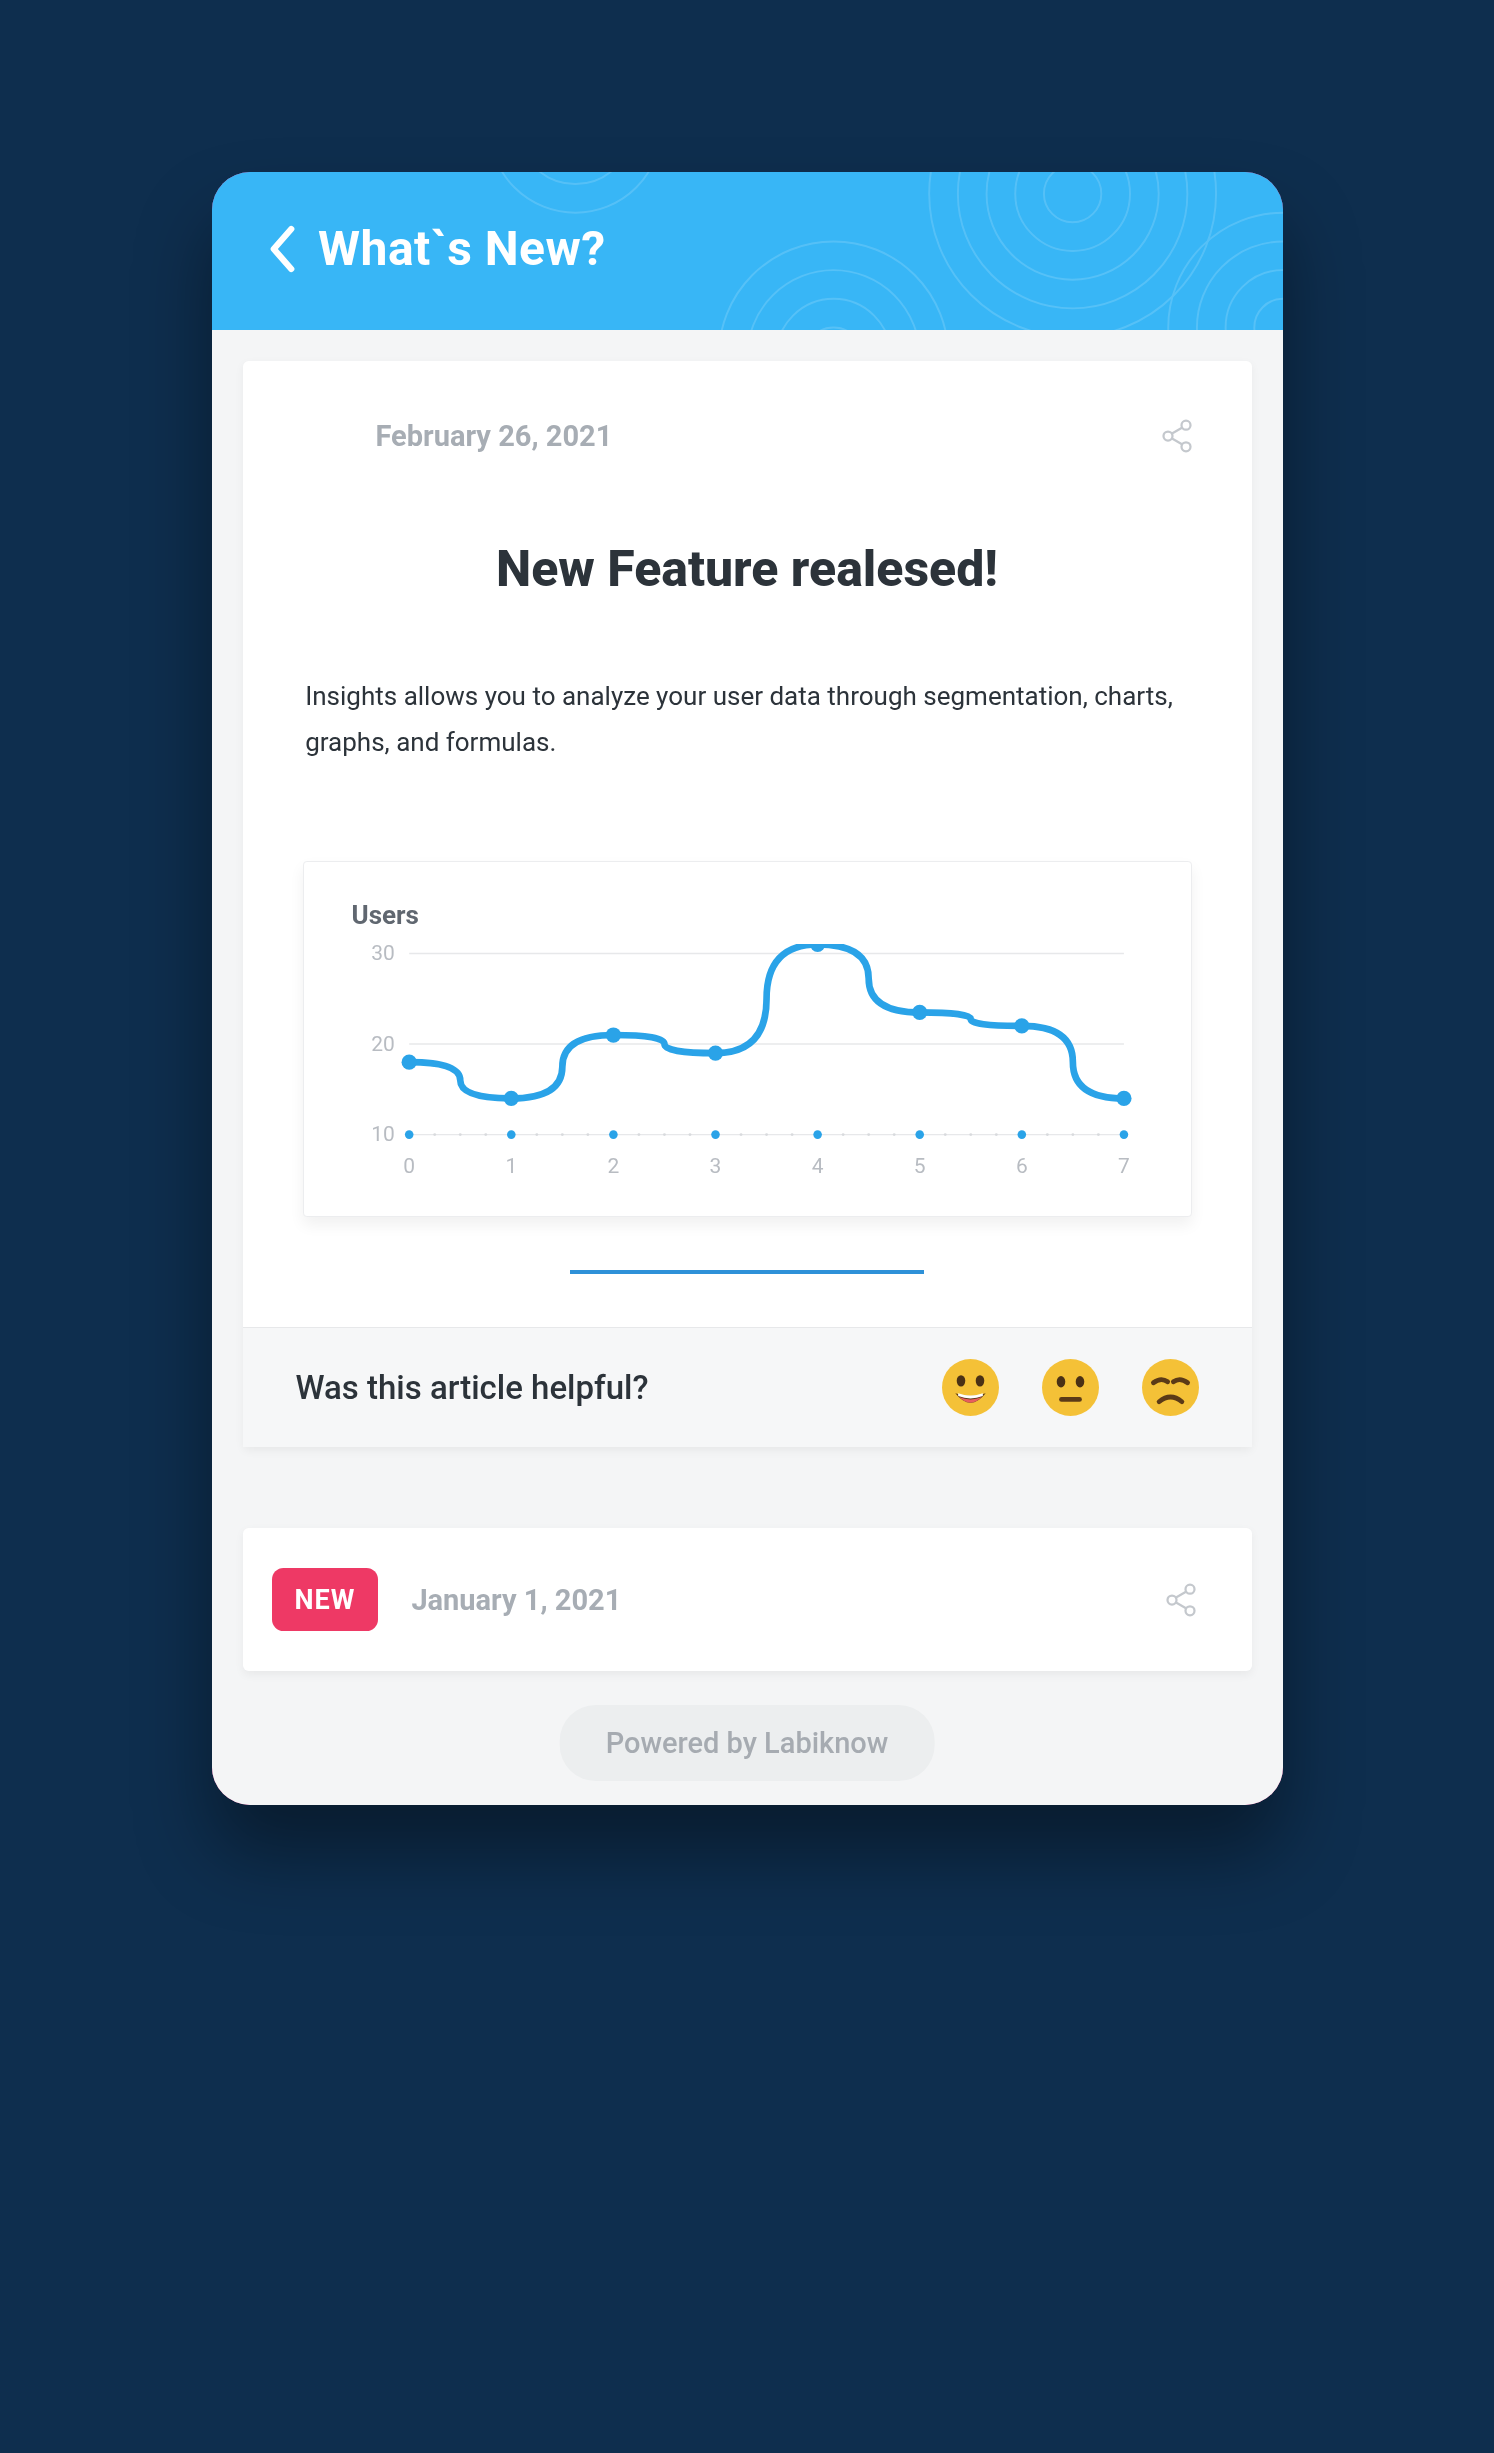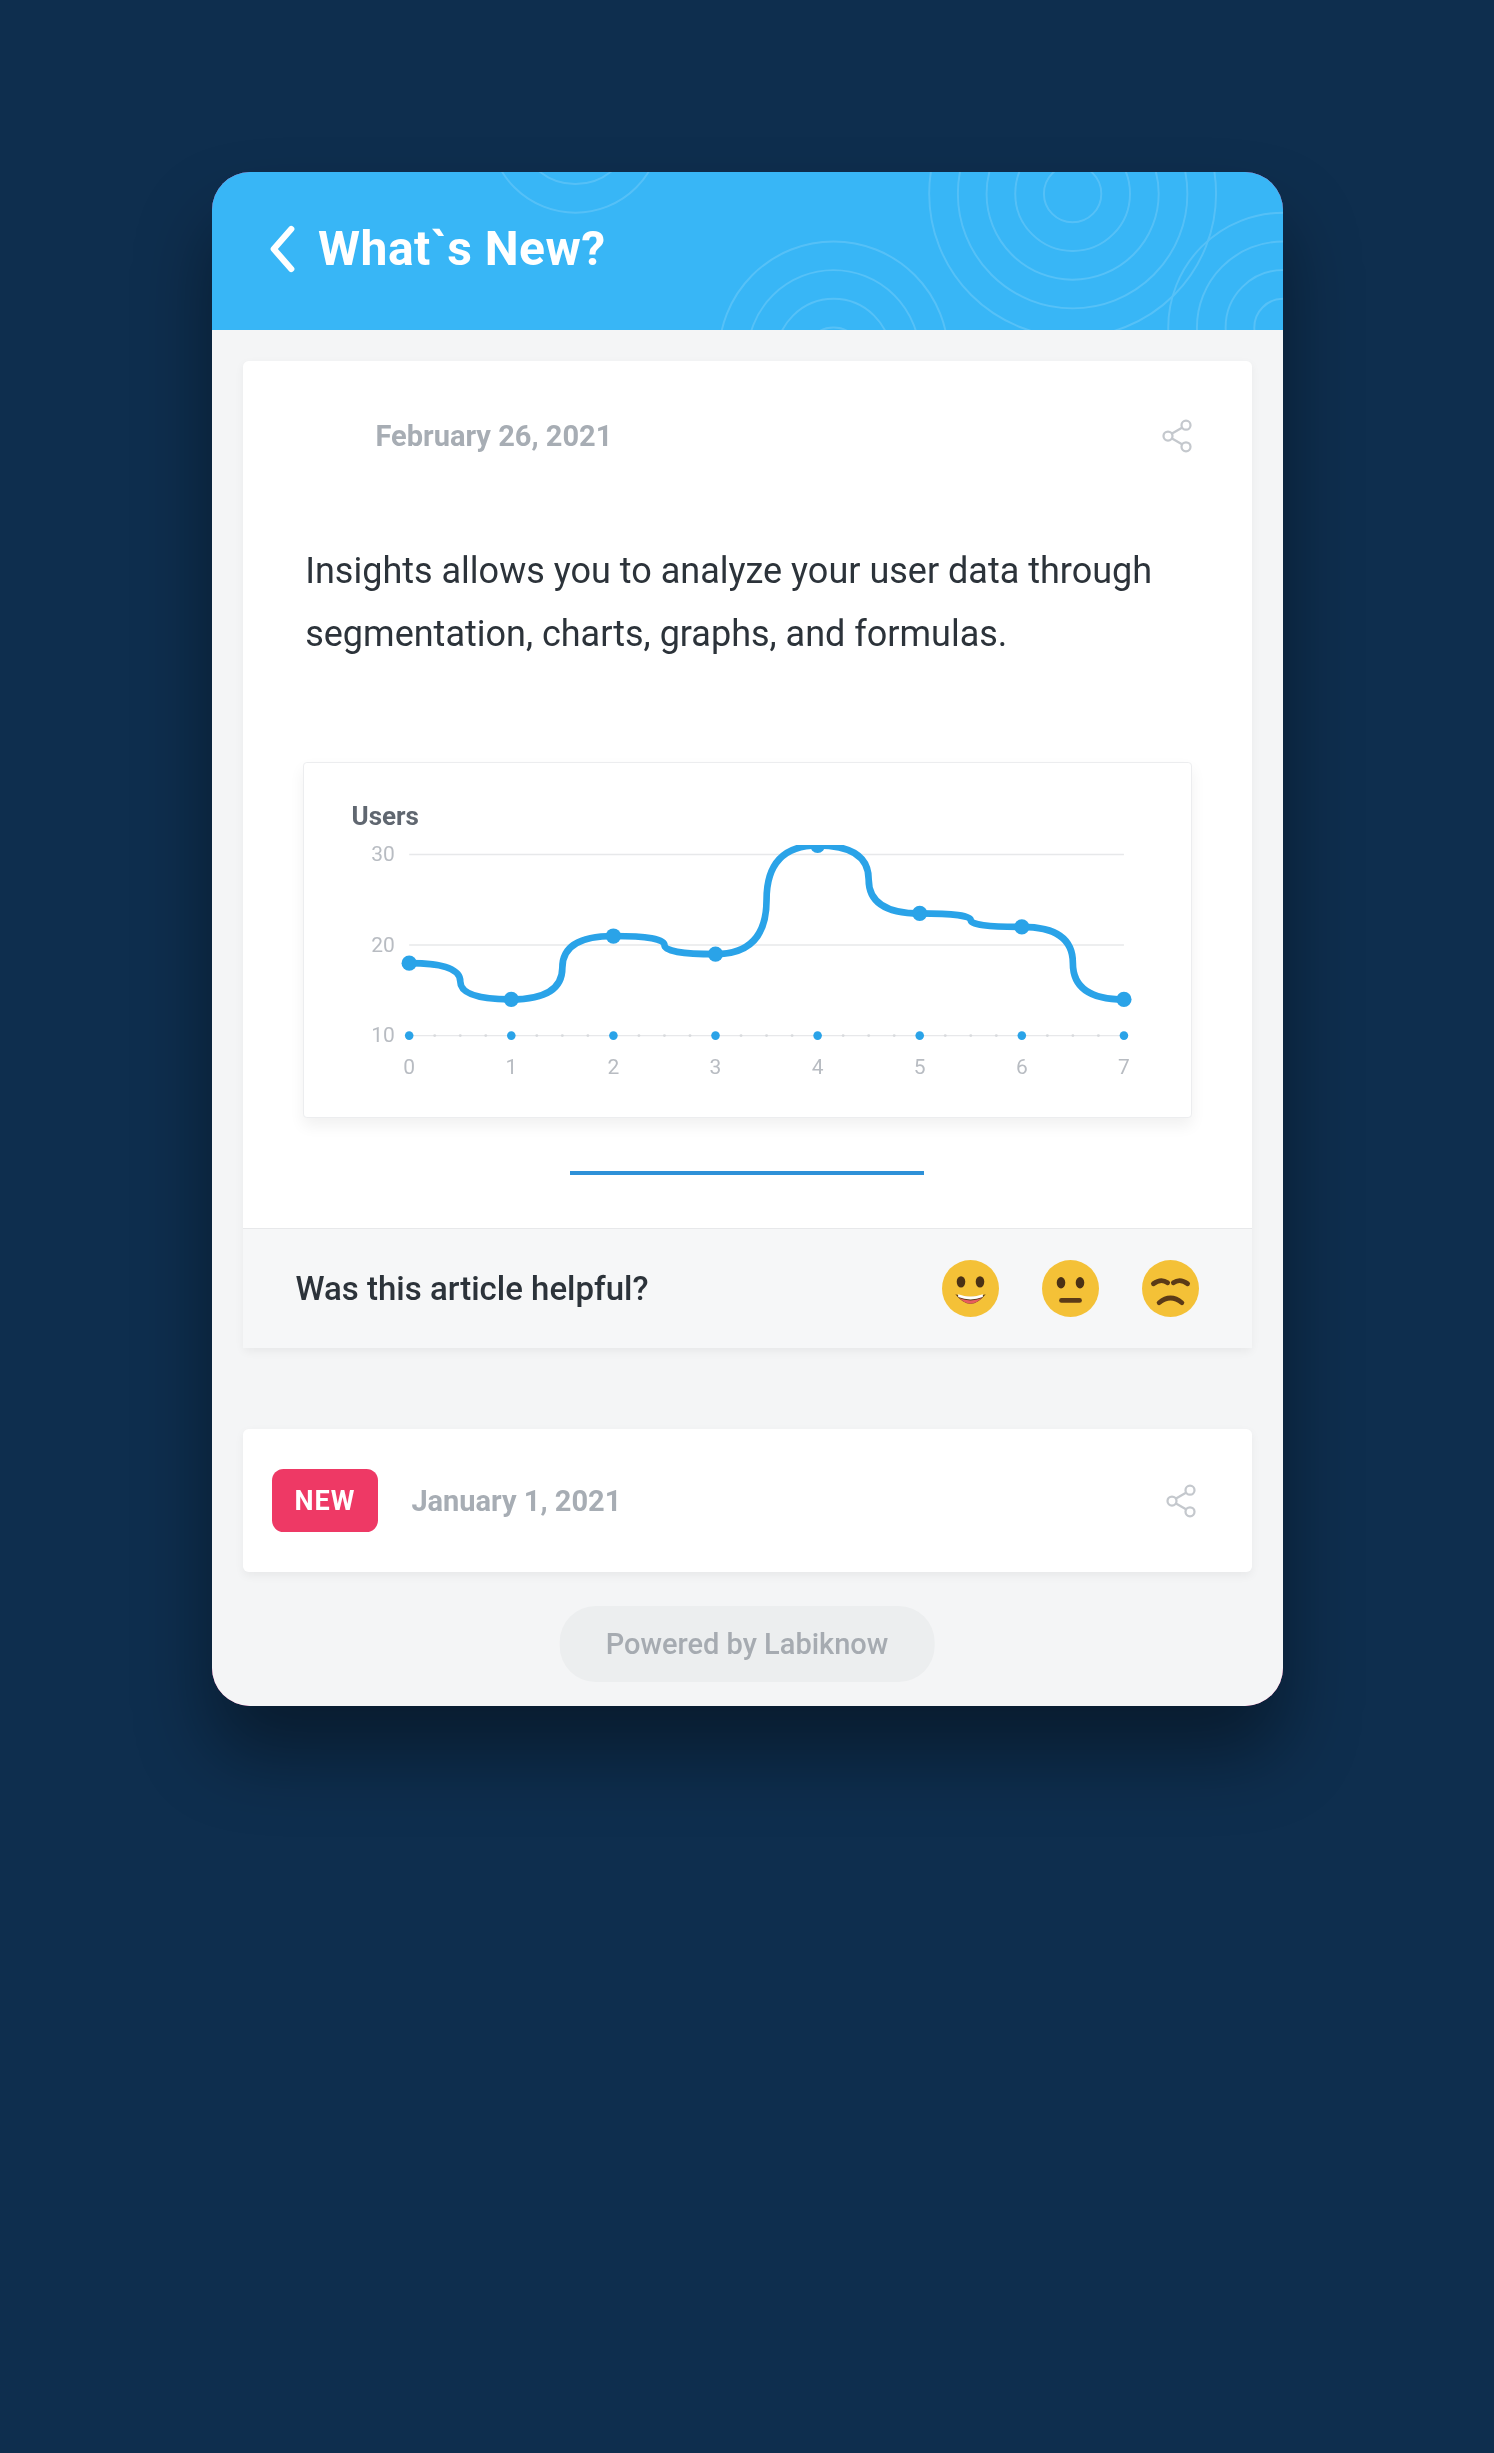--- a/index.html
+++ b/index.html
@@ -55,21 +55,21 @@
     display: flex; align-items: center; justify-content: space-between; margin-bottom: 86px;
   }
   .card-date {
     color: #a7adb4; font-size: 29px; font-weight: 700; margin-left: 76px;
   }
   .share-icon svg { width: 36px; height: 36px; display: block; }
   .card-title {
     text-align: center; color: #2c333a; font-size: 50px; font-weight: 800; margin-bottom: 76px;
   }
   .card-body {
-    color: #2c333a; font-size: 36px; line-height: 1.75; font-weight: 400; margin-bottom: 96px; padding: 0 5.7px;
+    color: #2c333a; font-size: 26px; line-height: 1.75; font-weight: 400; margin-bottom: 96px; padding: 0 5.7px;
   }
   .chart-box {
     margin: 0 auto 53px;
     width: 889px;
     background: #fff;
     border: 1px solid #ecedef;
     border-radius: 3.8px;
     box-shadow: 0 7.6px 15.3px rgba(0,0,0,.06);
     padding: 38px 48px 33px;
   }
@@ -164,20 +164,21 @@
             <span class="share-icon">
               <svg viewBox="0 0 40 40">
                 <circle cx="30" cy="8" r="5" fill="none" stroke="#c4c8cd" stroke-width="2.5"></circle>
                 <circle cx="10" cy="20" r="5" fill="none" stroke="#c4c8cd" stroke-width="2.5"></circle>
                 <circle cx="30" cy="32" r="5" fill="none" stroke="#c4c8cd" stroke-width="2.5"></circle>
                 <line x1="26" y1="10.5" x2="14" y2="17.5" stroke="#c4c8cd" stroke-width="2.5"></line>
                 <line x1="14" y1="22.5" x2="26" y2="29.5" stroke="#c4c8cd" stroke-width="2.5"></line>
               </svg>
             </span>
           </div>
+          <h2 class="card-title">New Feature realesed!</h2>
           <p class="card-body">Insights allows you to analyze your user data through segmentation, charts, graphs, and formulas.</p>
 
           <div class="chart-box">
             <div class="chart-title">Users</div>
             <svg id="chart-svg" class="chart-svg" viewBox="0 0 830 250">
                 <line x1="60" y1="200" x2="810" y2="200" stroke="#e7e8ea" stroke-width="1.5"></line>
                 <text x="45" y="207" text-anchor="end" font-size="22" fill="#b8bcc2">10</text>
                 <line x1="60" y1="105" x2="810" y2="105" stroke="#e7e8ea" stroke-width="1.5"></line>
                 <text x="45" y="112" text-anchor="end" font-size="22" fill="#b8bcc2">20</text>
                 <line x1="60" y1="10" x2="810" y2="10" stroke="#e7e8ea" stroke-width="1.5"></line>

